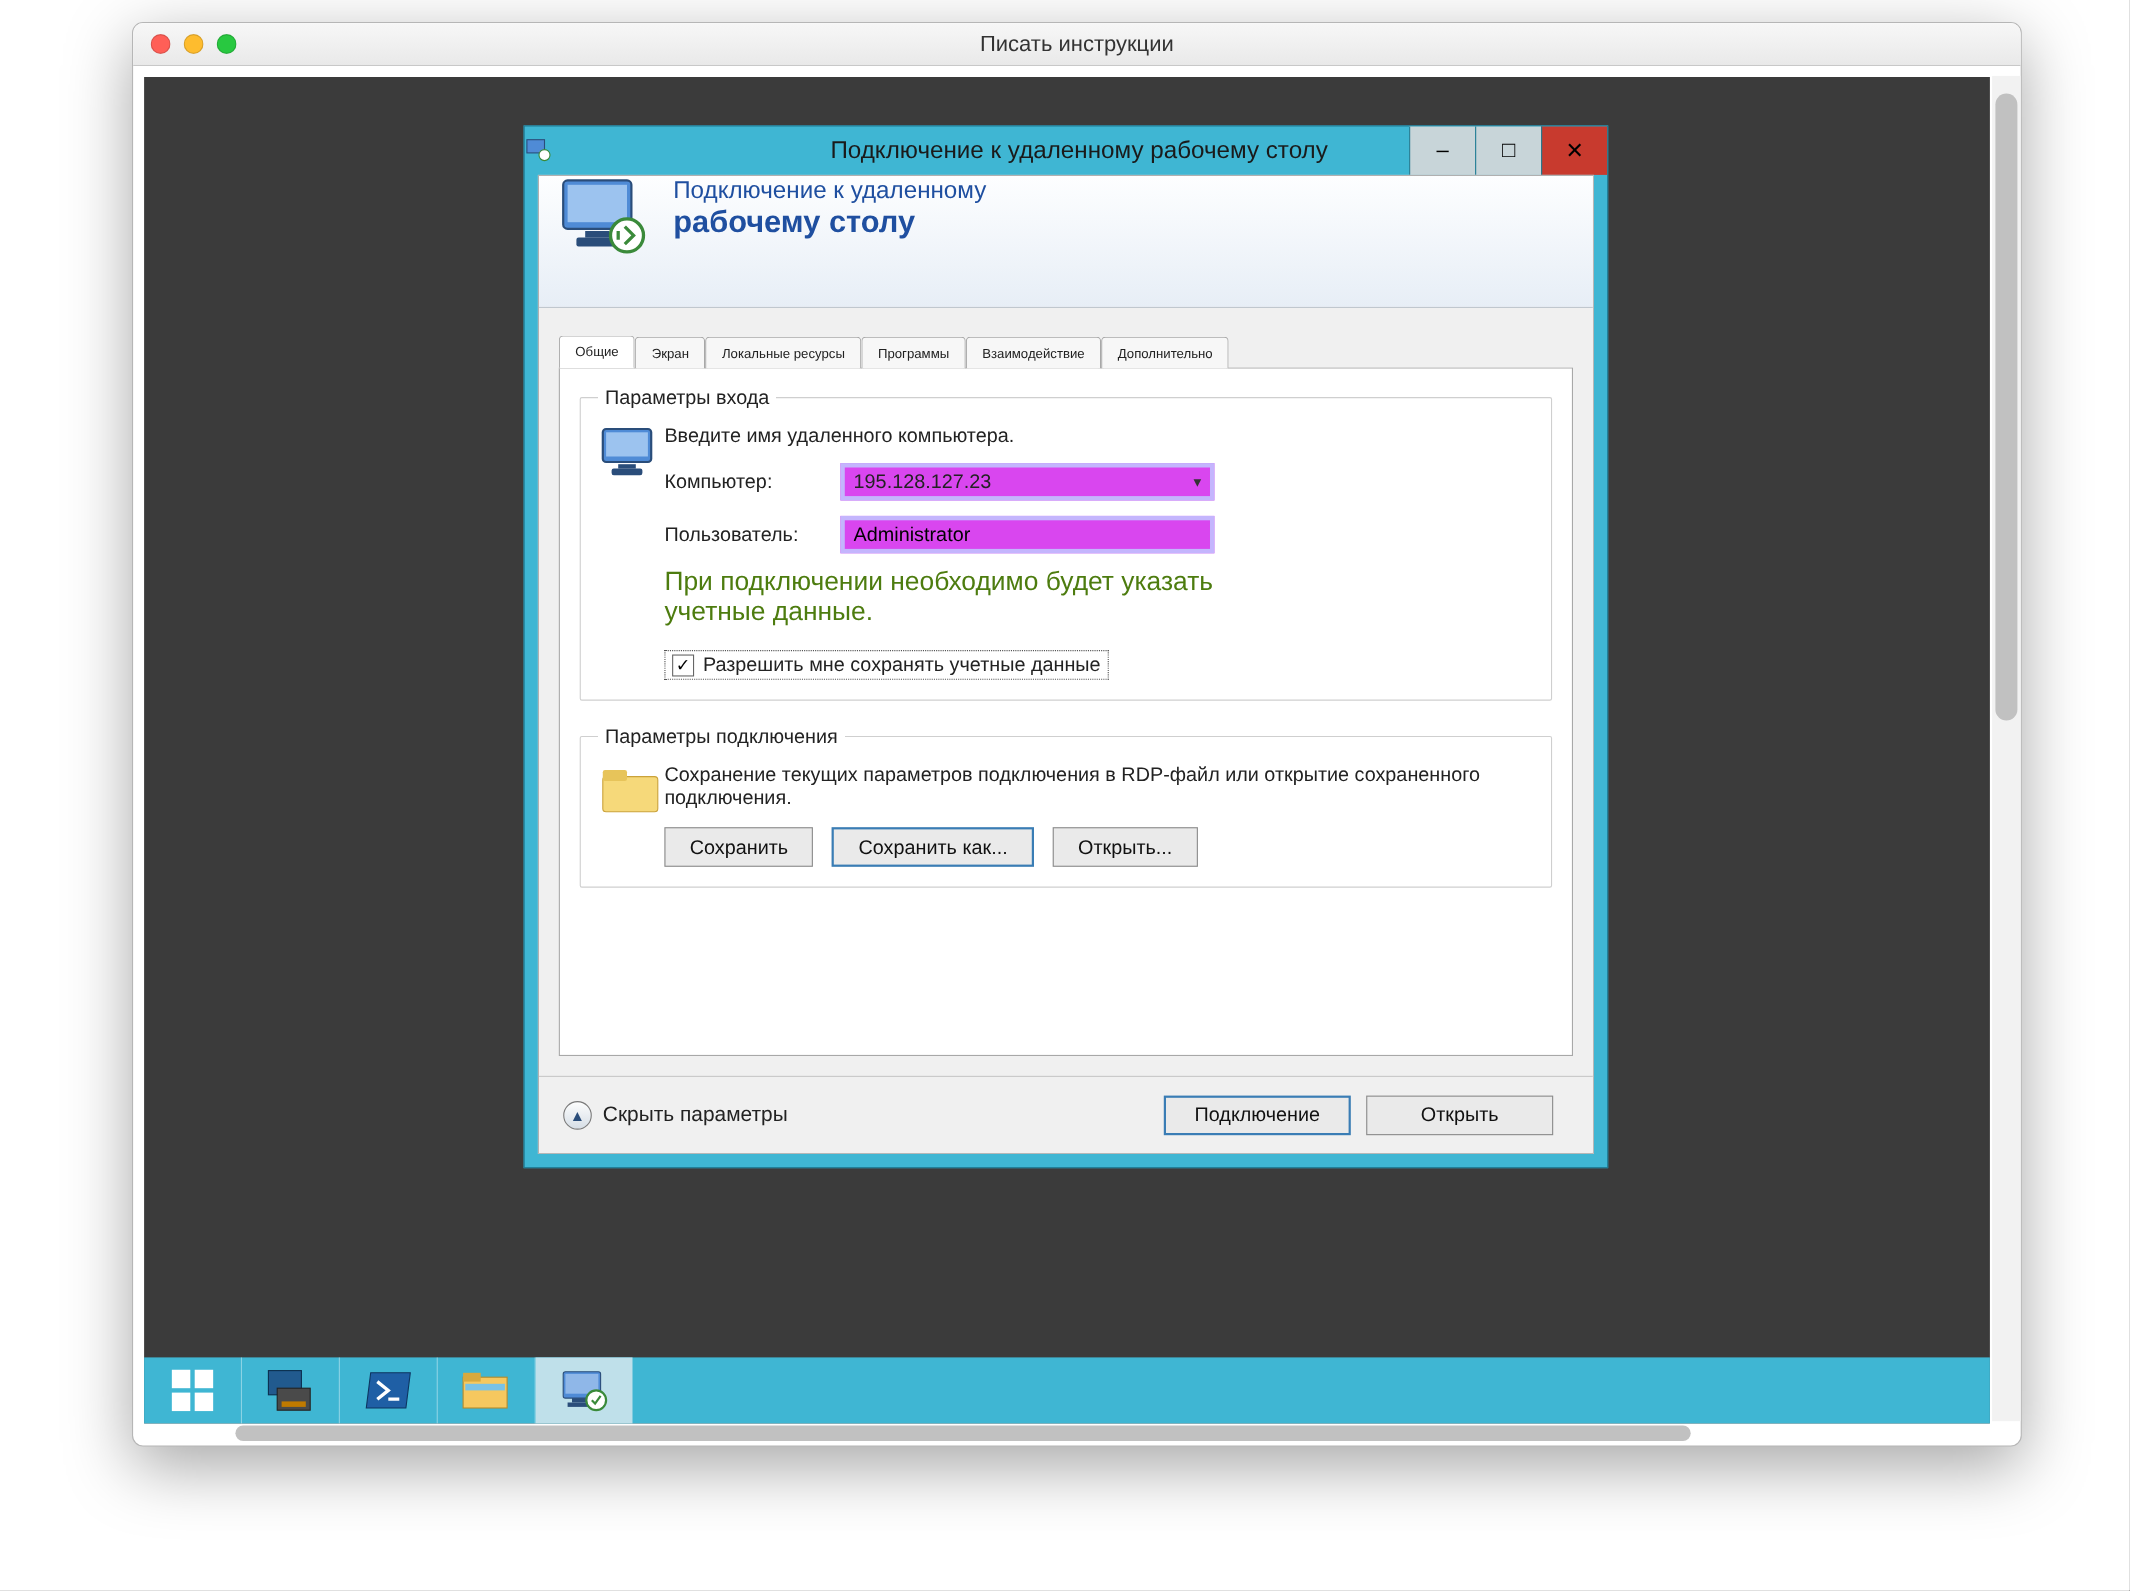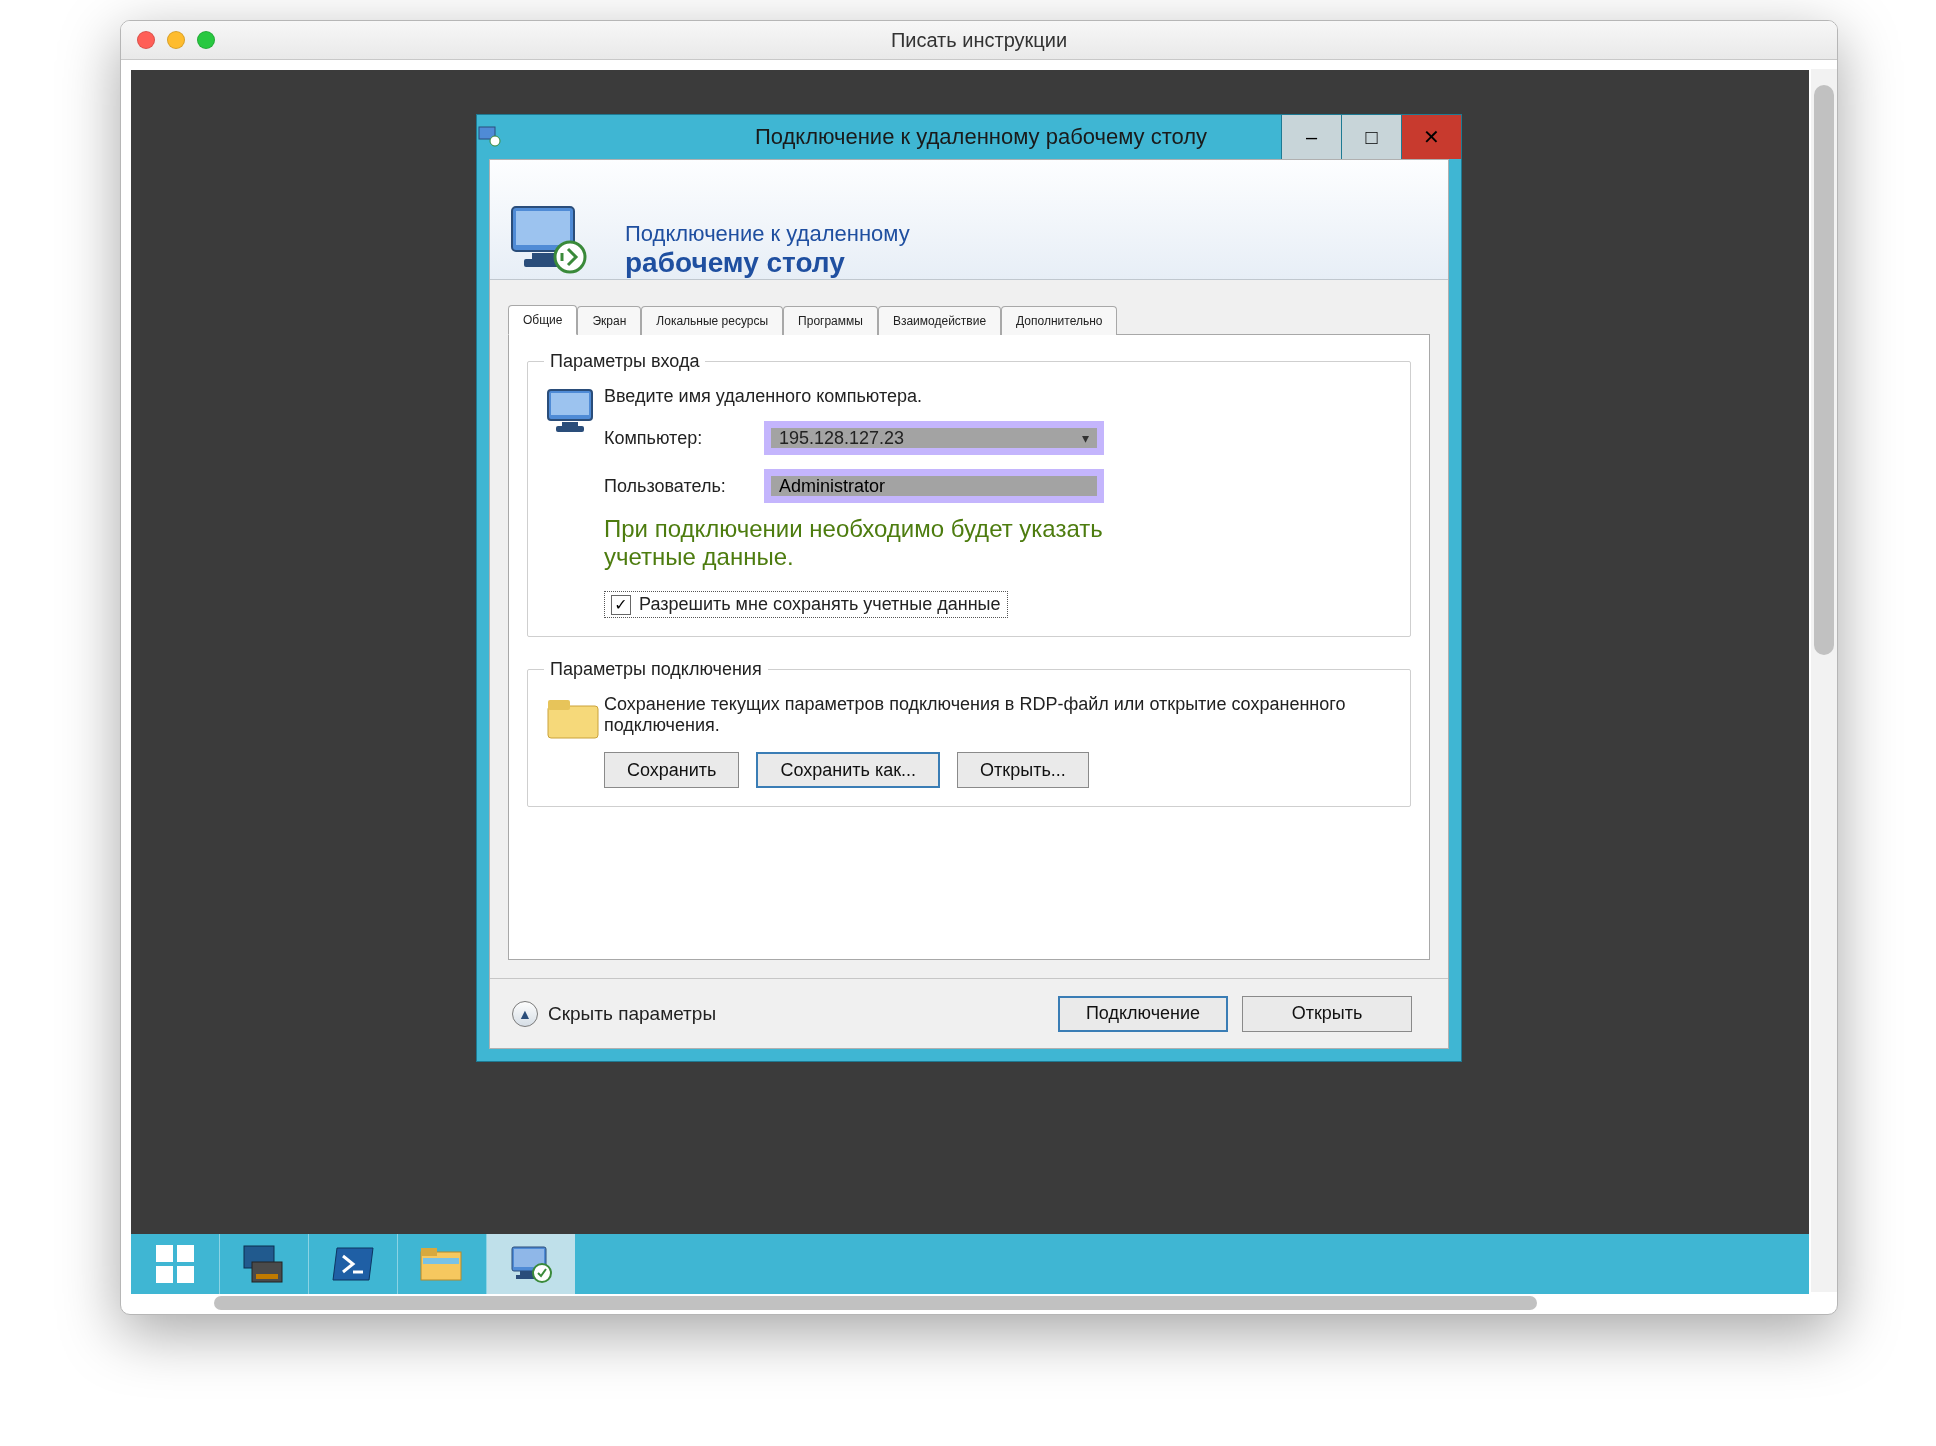--- a/index.html
+++ b/index.html
@@ -97,23 +97,23 @@
     left:12px; right:12px; top:44px; bottom:12px;
     background:#ffffff;
     border:1px solid #b0b0b0;
     display:flex; flex-direction:column;
   }
 
   .rdp-banner {
     height:120px;
     background:linear-gradient(#fdfeff,#e7eef6);
     border-bottom:1px solid #c0c7ce;
-    display:flex; align-items:flex-end;
+    display:flex; align-items:flex-start;
     padding:0 18px;
-    gap:31px;
+    gap:18px;
   }
   .banner-text .line1 { font-size:22px; color:#1f4fa0; }
   .banner-text .line2 { font-size:28px; color:#1f4fa0; font-weight:700; }
 
   .tabs-row {
     display:flex; align-items:flex-end;
     padding:24px 18px 0 18px;
     background:#f0f0f0;
     gap:0;
     position:relative;
@@ -148,22 +148,22 @@
     padding:14px 16px 18px 16px;
   }
   fieldset.group > legend {
     font-size:18px; color:#222; padding:0 6px;
   }
   .grp-body { display:flex; }
   .grp-text { flex:1; font-size:18px; color:#222; }
   .form-row { display:flex; align-items:center; margin-top:14px; gap:10px;}
   .form-row label { width:150px; font-size:18px; color:#222;}
   .combo, .txt {
-    border:7px solid #c4b5fd; height:34px;
-    font-size:18px; padding:0 8px; background:#a3a3a3;
+    border:4px solid #c4b5fd; height:34px;
+    font-size:18px; padding:0 8px; background:#d946ef;
   }
   .combo { width:340px; display:flex; align-items:center; justify-content:space-between;}
   .combo .chev { font-size:14px; color:#333; }
   .txt  { width:340px; }
   .hint { font-size:24px; color:#4d7c0f; margin-top:12px; max-width:540px;}
   .chk-row { display:flex; align-items:center; gap:8px; margin-top:20px;
              border:1px dotted #555; padding:2px 6px; width:fit-content;}
   .chk { width:20px; height:20px; border:1px solid #666; background:#fff;
          display:flex; align-items:center; justify-content:center; font-size:16px; color:#000;}
   .btn {

